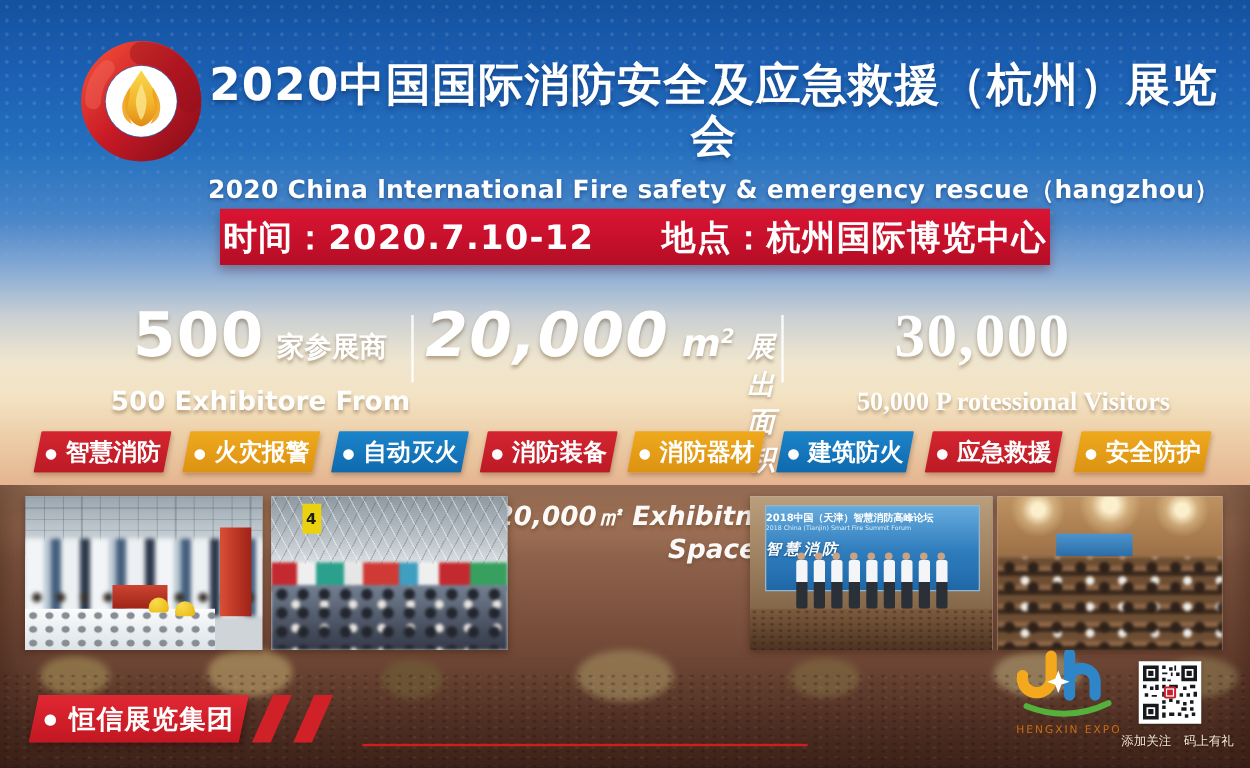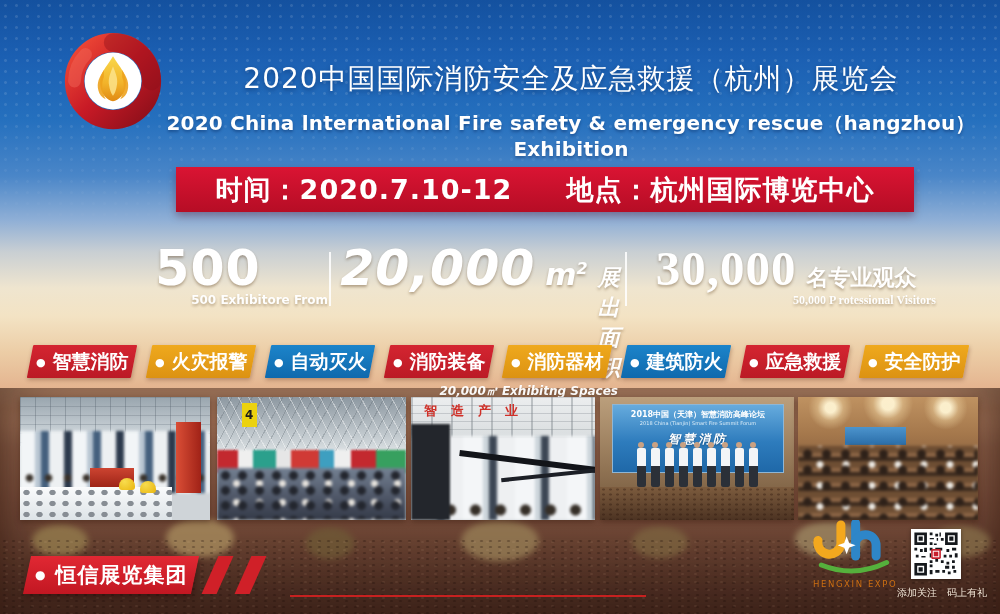--- a/index.html
+++ b/index.html
@@ -29,41 +29,41 @@
       radial-gradient(ellipse 46px 26px at 66% 58%, #7d6540 0 60%, transparent 61%),
       radial-gradient(ellipse 58px 30px at 83% 52%, #a18d66 0 60%, transparent 61%),
       radial-gradient(ellipse 50px 26px at 96% 57%, #87704a 0 60%, transparent 61%);}
   .cobbles{position:absolute;left:0;top:150px;width:1000px;height:76px;
     background-image:radial-gradient(rgba(25,10,5,.28) 1px,transparent 2.2px),
       radial-gradient(rgba(246,206,166,.08) 1px,transparent 2px);
     background-size:9px 6px,13px 8px;}
   
   .logo{position:absolute;left:52px;top:26px;width:122px;height:110px;}
   .titles{position:absolute;left:160px;top:48px;width:822px;text-align:center;color:#fff;}
-  .title-cn{margin:15px;font-size:28px;font-weight:normal;letter-spacing:1px;line-height:1.15;
+  .title-cn{margin:0;font-size:36px;font-weight:bold;letter-spacing:1px;line-height:1.15;
     text-shadow:0 2px 4px rgba(0,30,80,.45);}
   .title-en{margin:7px 0 0 0;font-size:20px;font-weight:bold;letter-spacing:.2px;
     text-shadow:0 2px 3px rgba(0,30,80,.4);}
   
-  .banner{position:absolute;left:176px;top:167px;width:738px;height:45px;
+  .banner{position:absolute;left:176px;top:167px;width:664px;height:45px;
     background:linear-gradient(180deg,#da1433,#b60d25);
     display:flex;align-items:center;justify-content:center;gap:54px;
     color:#fff;font-size:27px;font-weight:bold;letter-spacing:1px;
     box-shadow:0 4px 8px rgba(90,0,20,.35);}
   
   .stat{position:absolute;text-align:right;color:#fff;text-shadow:0 2px 3px rgba(90,60,25,.4);}
   .stat-1{left:88px;top:244px;width:240px;}
   .stat-2{left:342px;top:244px;width:276px;font-style:italic;}
   .stat-3{left:636px;top:244px;width:300px;font-family:Liberation Serif, serif;}
   .stat-top{display:flex;align-items:baseline;justify-content:center;gap:10px;}
   .stat-num{font-size:49px;font-weight:bold;letter-spacing:1px;line-height:1;}
   .stat-unit{font-size:30px;font-weight:bold;}
   .stat-unit sup{font-size:16px;}
   .stat-cn{font-size:22px;font-weight:bold;}
-  .stat-en{font-size:12px;font-weight:bold;margin-top:0;opacity:.97;}
+  .stat-en{font-size:21px;font-weight:bold;margin-top:16px;opacity:.97;}
   .vdiv{position:absolute;top:252px;width:2px;height:54px;background:rgba(255,255,255,.85);}
   .vdiv-1{left:329px;} .vdiv-2{left:625px;}
   
   .pills{position:absolute;left:30px;top:345px;width:936px;height:33px;
     display:flex;justify-content:space-between;}
   .pill{width:104px;height:33px;transform:skewX(-11deg);border-radius:1px;
     display:flex;align-items:center;justify-content:center;
     box-shadow:1px 2px 4px rgba(70,20,5,.3);}
   .c-red{background:linear-gradient(180deg,#d42531,#bb1a25);}
   .c-gold{background:linear-gradient(180deg,#efa91d,#dc9212);}
@@ -117,21 +117,21 @@
     letter-spacing:14px;white-space:nowrap;}
   .p3-crowd{left:0;bottom:0;right:0;height:68%;filter:blur(1.5px);
     background-image:radial-gradient(circle,#352e27 5px,transparent 6px),
       repeating-linear-gradient(90deg,#f4f6f8 0 20px,#ccd5db 20px 26px,#3c4654 26px 34px,#eef0f2 34px 52px);
     background-size:25px 100%,auto;background-position:2px -52px,0 0;}
   .p3-dark{left:0;bottom:0;width:21%;height:78%;background:#23262c;filter:blur(1px);}
   .p3-boom{right:-6%;top:50%;width:80%;height:6px;background:#121419;transform:rotate(7deg);}
   .p3-boom2{right:-4%;top:62%;width:55%;height:4px;background:#1c1f26;transform:rotate(-6deg);}
   
   .p4-wall{left:0;top:0;right:0;bottom:0;background:linear-gradient(180deg,#bb9f7c,#937656 55%,#6e5237);}
-  .p4-screen{left:6%;top:6%;width:88%;height:54%;text-align:center;overflow:hidden;
+  .p4-screen{left:6%;top:6%;width:88%;height:54%;text-align:left;overflow:hidden;
     background:linear-gradient(180deg,#66abdd,#2e7cbd 55%,#1f68a8);
     border:1px solid #8fb6d4;color:#fff;}
   .p4-l1{position:static !important;font-size:8px;font-weight:bold;margin-top:4px;white-space:nowrap;}
   .p4-l2{position:static !important;font-size:5px;color:#dcedf8;white-space:nowrap;}
   .p4-callig{position:static !important;font-size:12px;font-weight:bold;font-style:italic;margin-top:5px;
     letter-spacing:3px;text-shadow:0 1px 2px rgba(0,40,80,.6);}
   .p4-people{left:5%;right:5%;top:37%;height:36%;display:flex;justify-content:center;
     align-items:flex-end;gap:5px;}
   .person{position:relative;width:9px;height:88%;border-radius:2px;
     background:linear-gradient(180deg,#f3f5f7 0 46%,#2b3038 46% 100%);}
@@ -216,37 +216,37 @@
   </div>
 
   <div class="banner">
     <span>时间：2020.7.10-12</span>
     <span>地点：杭州国际博览中心</span>
   </div>
 
   <div class="stat stat-1">
     <div class="stat-top">
       <span class="stat-num">500</span>
+      <span class="stat-cn">家参展商</span>
     </div>
     <div class="stat-en">500 Exhibitore From</div>
   </div>
   <div class="vdiv vdiv-1"></div>
   <div class="stat stat-2">
     <div class="stat-top">
       <span class="stat-num">20,000</span>
       <span class="stat-unit"><span>m</span><sup>2</sup></span>
       <span class="stat-cn">展出面积</span>
     </div>
     <div class="stat-en">20,000㎡ Exhibitng Spaces</div>
   </div>
   <div class="vdiv vdiv-2"></div>
   <div class="stat stat-3">
     <div class="stat-top">
       <span class="stat-num">30,000</span>
-      <span class="stat-cn">名专业观众</span>
     </div>
     <div class="stat-en">50,000 P rotessional Visitors</div>
   </div>
 
   <div class="pills">
     <div class="pill c-red">
       <span class="pill-inner">
           <i class="pdot">●</i>
           <span>智慧消防</span>
         </span>
@@ -302,28 +302,20 @@
     <div class="p1-redbox"></div>
     <div class="p1-table"></div>
     <div class="p1-helm1"></div>
     <div class="p1-helm2"></div>
   </div>
   <div class="photo ph2">
     <div class="p2-ceil"></div>
     <div class="p2-booths"></div>
     <div class="p2-crowd"></div>
     <div class="p2-sign">4</div>
-  </div>
-  <div class="photo ph3">
-    <div class="p3-ceil"></div>
-    <div class="p3-banner">智造产业</div>
-    <div class="p3-crowd"></div>
-    <div class="p3-dark"></div>
-    <div class="p3-boom"></div>
-    <div class="p3-boom2"></div>
   </div>
   <div class="photo ph4">
     <div class="p4-wall"></div>
     <div class="p4-screen">
       <div class="p4-l1">2018中国（天津）智慧消防高峰论坛</div>
       <div class="p4-l2">2018 China (Tianjin) Smart Fire Summit Forum</div>
       <div class="p4-callig">智慧消防</div>
     </div>
     <div class="p4-people">
       <i class="person"></i>

